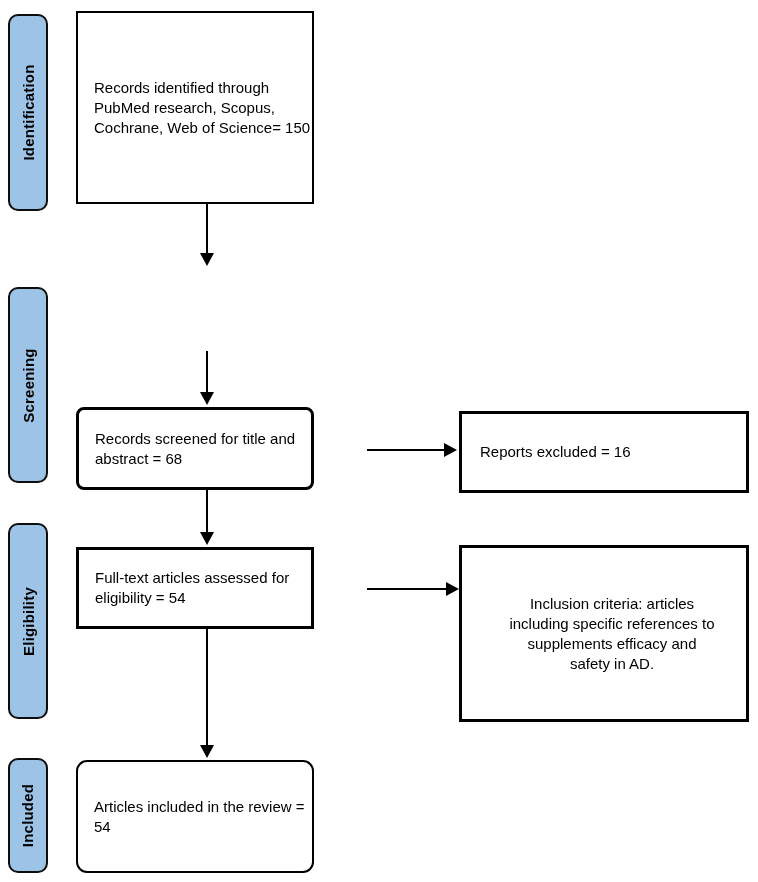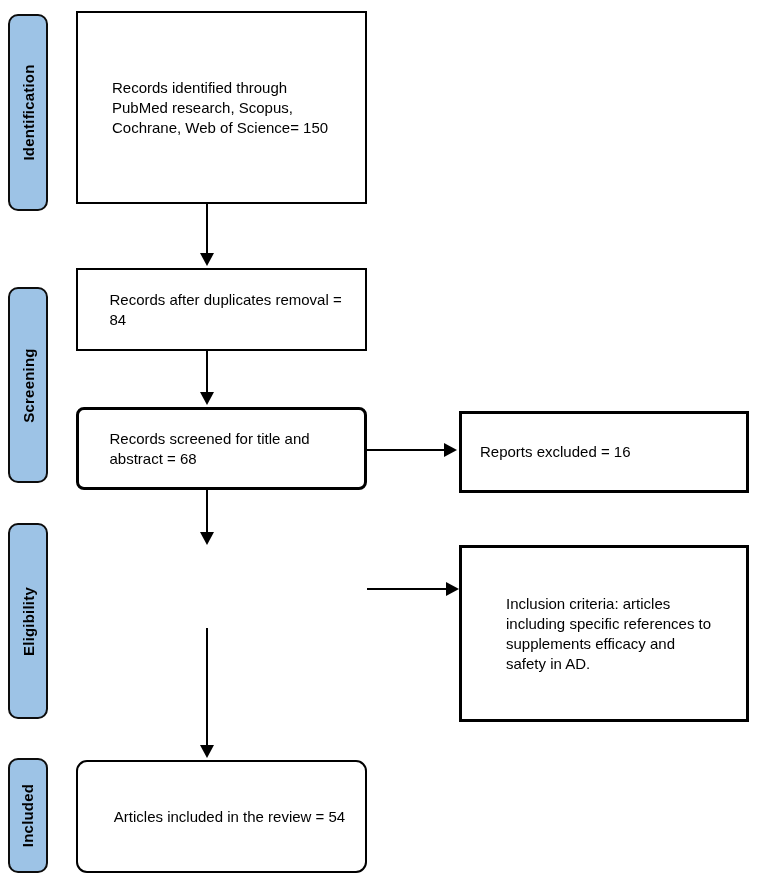--- a/index.html
+++ b/index.html
@@ -39,27 +39,26 @@
   }
   #tab-identification { top: 14px;  height: 197px; }
   #tab-screening      { top: 287px; height: 196px; }
   #tab-eligibility    { top: 523px; height: 196px; }
   #tab-included       { top: 758px; height: 115px; }
 
   
   .fbox {
     position: absolute;
     left: 76px;
-    width: 291px;
+    width: 238px;
     background: #ffffff;
     border: 2px solid #000000;
     box-sizing: border-box;
     display: flex;
     align-items: center;
-    justify-content: center;
   }
   .fbox .txt, .sbox .txt {
     font-size: 15px;
     line-height: 20px;
   }
   .fbox .txt { margin-left: 16px; }
   #box-identified        { top: 11px;  height: 193px; }
   #box-identified .txt   { max-width: 235px; }
   #box-duplicates        { top: 268px; height: 83px; }
   #box-duplicates .txt   { max-width: 240px; }
@@ -76,21 +75,21 @@
     left: 459px;
     width: 290px;
     background: #ffffff;
     border: 3px solid #000000;
     box-sizing: border-box;
     display: flex;
     align-items: center;
   }
   #box-excluded        { top: 411px; height: 82px; }
   #box-excluded .txt   { margin-left: 18px; max-width: 250px; }
-  #box-criteria        { top: 545px; height: 177px; }
+  #box-criteria        { top: 545px; height: 177px; text-align: center; }
   #box-criteria .txt   { margin-left: 44px; max-width: 212px; }
 
   
   .vline {
     position: absolute;
     left: 206px;
     width: 2px;
     background: #000000;
   }
   .head-down {
@@ -141,25 +140,25 @@
   <div class="stage" id="tab-eligibility">
     <span class="vtext">Eligibility</span>
   </div>
   <div class="stage" id="tab-included">
     <span class="vtext">Included</span>
   </div>
 
   <div class="fbox" id="box-identified">
     <span class="txt">Records identified through PubMed research, Scopus, Cochrane, Web of Science= 150</span>
   </div>
-  <div class="fbox" id="box-duplicates">
-    <span class="txt">Records after duplicates removal = 84</span>
-  </div>
   <div class="fbox" id="box-screened">
     <span class="txt">Records screened for title and abstract = 68</span>
+  </div>
+  <div class="fbox" id="box-fulltext">
+    <span class="txt">Full-text articles assessed for eligibility = 54</span>
   </div>
   <div class="fbox" id="box-included">
     <span class="txt">Articles included in the review = 54</span>
   </div>
 
   <div class="sbox" id="box-excluded">
     <span class="txt">Reports excluded = 16</span>
   </div>
   <div class="sbox" id="box-criteria">
     <span class="txt">Inclusion criteria: articles including specific references to supplements efficacy and safety in AD.</span>

